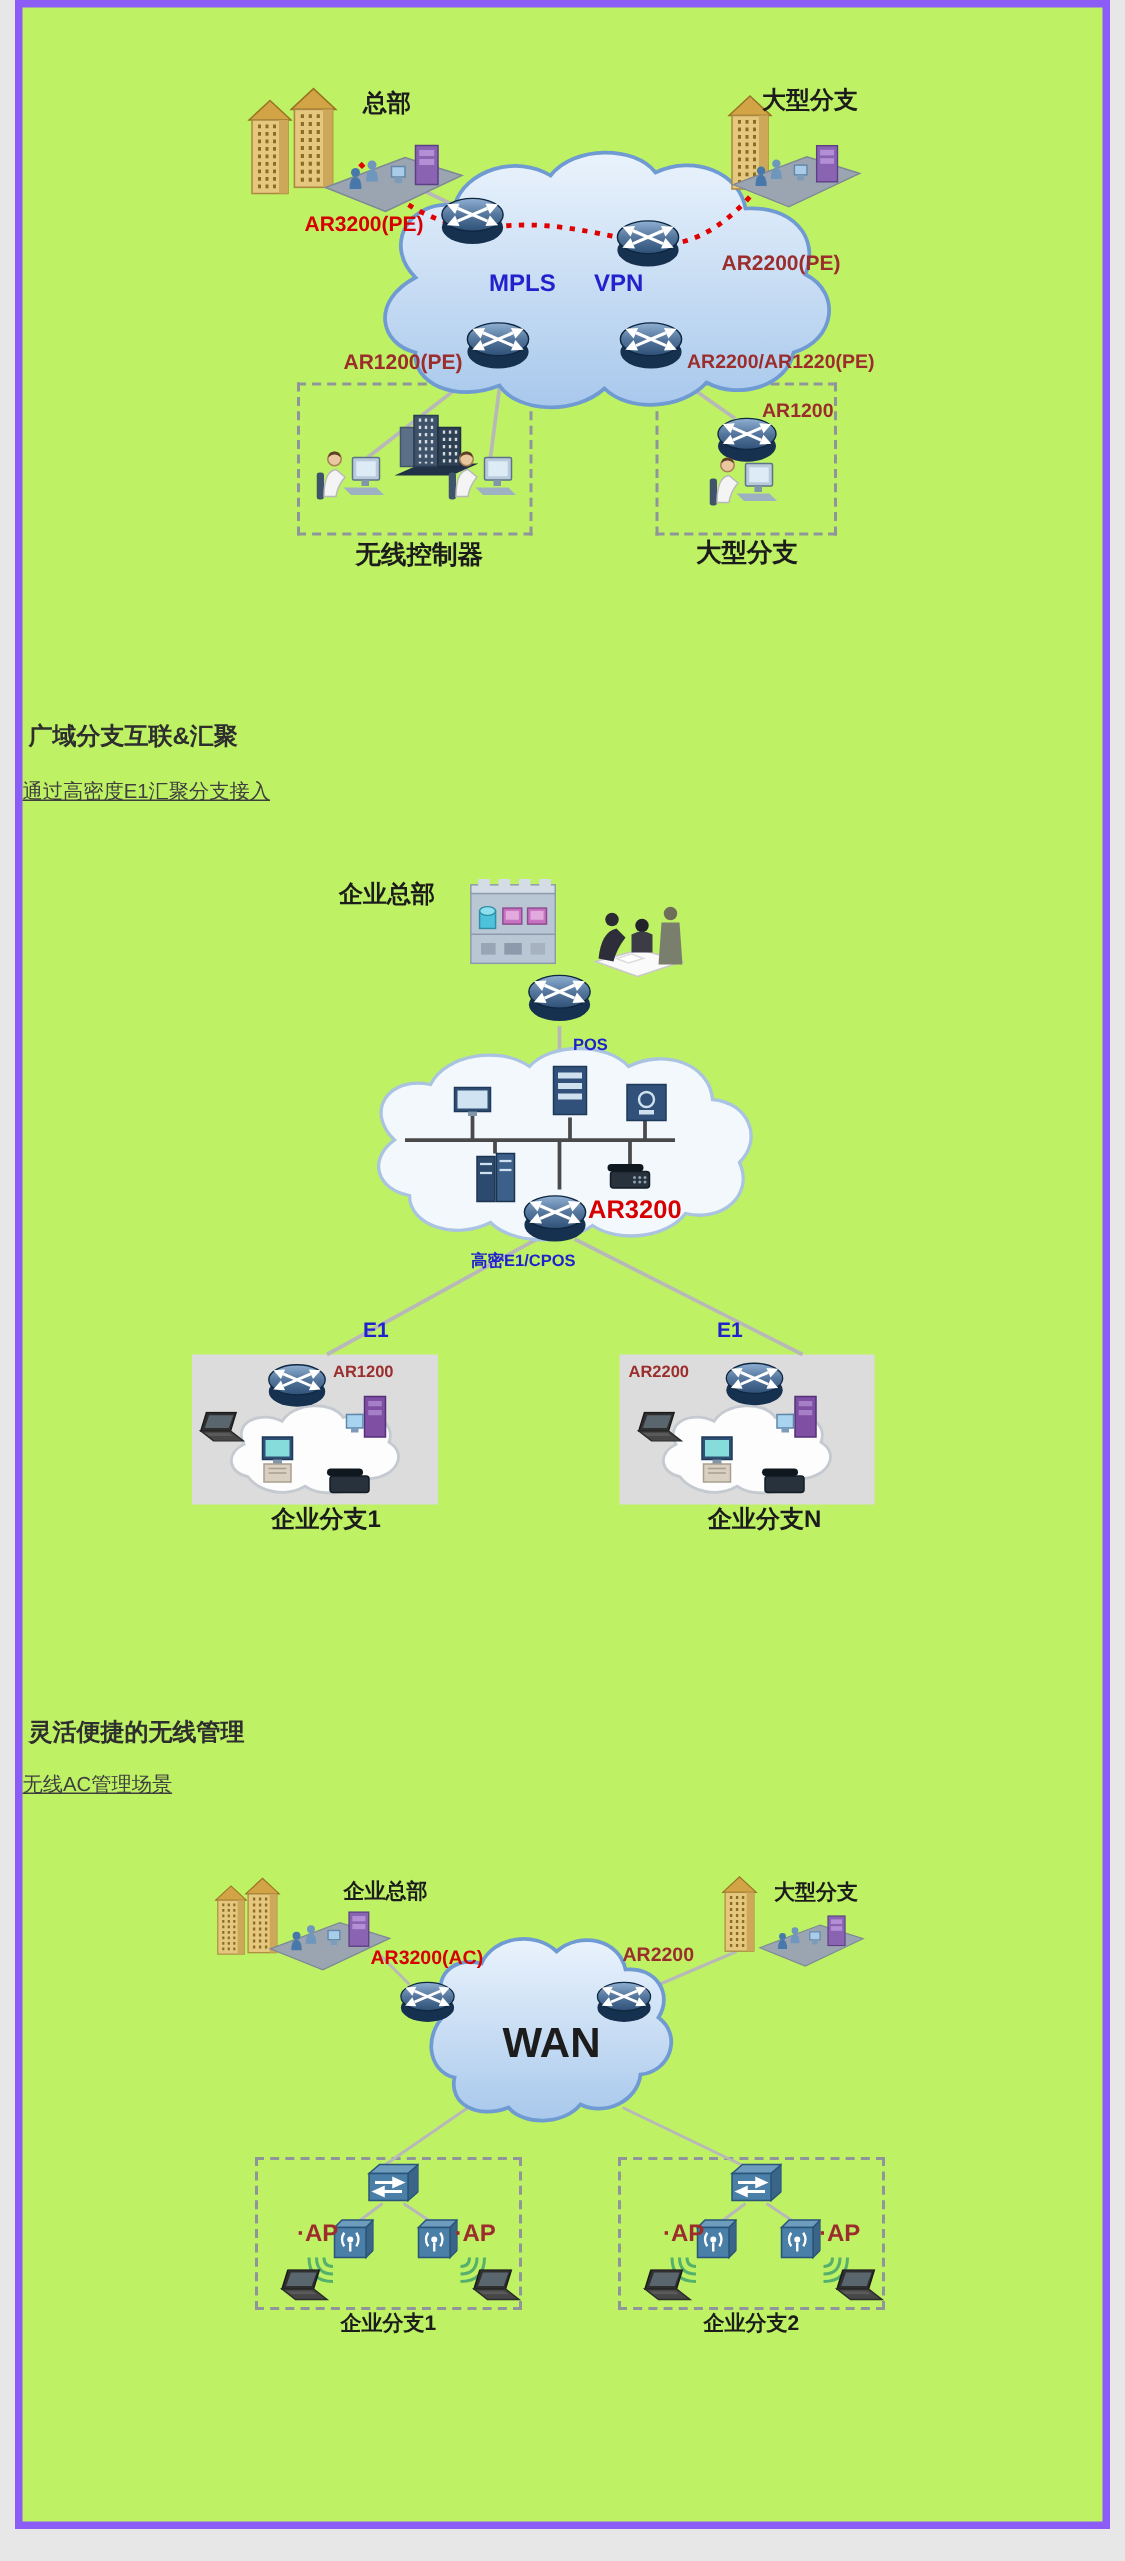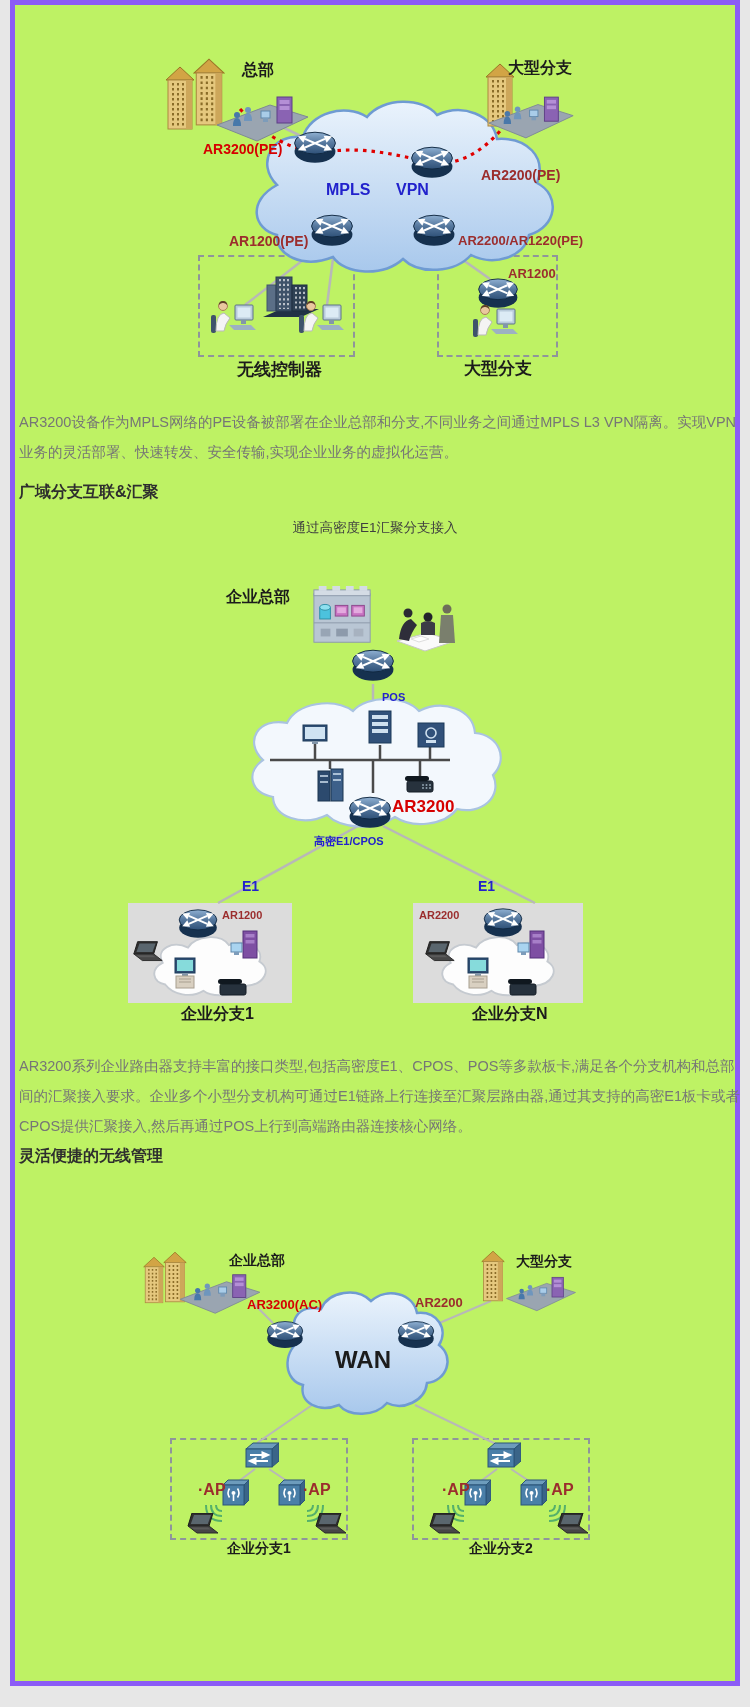--- a/index.html
+++ b/index.html
@@ -1,27 +1,27 @@
 <!DOCTYPE html>
 <html><head>
 <meta charset="utf-8">
 <style>
   * { margin:0; padding:0; box-sizing:border-box; }
   html,body { width:750px; }
   body { position:relative; height:1707px; background:#e7e7e7; font-family:"Liberation Sans","DejaVu Sans",sans-serif; }
   .card { position:absolute; left:10px; top:0; width:730px; height:1686px; background:#bef264; border:5px solid #8b5cf6; }
   .para { position:absolute; left:4px; width:722px; font-size:14.5px; line-height:30px; color:#767676; }
   .h2 { position:absolute; left:4px; font-size:16px; font-weight:bold; color:#2e2e2e; line-height:22px; }
-  .caption { position:absolute; left:0; width:100%; text-align:center; font-size:13.5px; color:#3f3f3f; }
+  .caption { position:absolute; left:0; width:100%; font-size:13.5px; color:#3f3f3f;text-decoration:underline; }
   .lbl { position:absolute; white-space:nowrap; font-weight:bold; line-height:1.15; }
   .black { color:#1c1c1c; }
   .red { color:#d60000; }
   .dred { color:#9b2d2d; }
   .blue { color:#2222cc; }
-  .s12{font-size:16px}.s13{font-size:13px}.s14{font-size:14px}.s15{font-size:11px}.s16{font-size:16px}.s17{font-size:17px}.s20{font-size:24px}
+  .s12{font-size:16px}.s13{font-size:13px}.s14{font-size:14px}.s15{font-size:11px}.s16{font-size:16px}.s17{font-size:17px}.s20{font-size:28px}
   .dsvg { position:absolute; left:0; }
   .dashbox { position:absolute; border:2px dashed #8f959b; }
   .z1{z-index:1}.z2{z-index:2}.z3{z-index:3}
 </style>
 </head>
 <body>
 
 <svg width="0" height="0" style="position:absolute" aria-hidden="true">
   <defs>
     <linearGradient id="grad-router" x1="0" y1="0" x2="0" y2="1">
@@ -219,21 +219,20 @@
   <div class="lbl red s14 z3" style="left:188px;top:136px">AR3200(PE)</div>
   <div class="lbl dred s14 z3" style="left:466px;top:162px">AR2200(PE)</div>
   <div class="lbl blue s16 z3" style="left:311px;top:176px">MPLS</div>
   <div class="lbl blue s16 z3" style="left:381px;top:176px">VPN</div>
   <div class="lbl dred s14 z3" style="left:214px;top:228px">AR1200(PE)</div>
   <div class="lbl dred s13 z3" style="left:443px;top:229px">AR2200/AR1220(PE)</div>
   <div class="lbl dred s13 z3" style="left:493px;top:262px">AR1200</div>
   <div class="lbl black s17 z3" style="left:222px;top:355px">无线控制器</div>
   <div class="lbl black s17 z3" style="left:449px;top:354px">大型分支</div>
 
-  <p class="para" style="top:402px">AR3200设备作为MPLS网络的PE设备被部署在企业总部和分支,不同业务之间通过MPLS L3 VPN隔离。实现VPN业务的灵活部署、快速转发、安全传输,实现企业业务的虚拟化运营。</p>
   <div class="h2" style="top:476px">广域分支互联&amp;汇聚</div>
   <div class="caption" style="top:514px">通过高密度E1汇聚分支接入</div>
 
   <svg class="dsvg z2" style="top:540px" width="730" height="480" viewBox="0 0 730 480">
     <rect x="113" y="358" width="164" height="100" fill="#dcdcdc"></rect>
     <rect x="398" y="358" width="170" height="100" fill="#dcdcdc"></rect>
     <g stroke="#b8b8b8" stroke-width="2.5">
       <line x1="358" y1="139" x2="358" y2="213"></line>
       <line x1="343" y1="281" x2="203" y2="358"></line>
       <line x1="368" y1="281" x2="520" y2="358"></line>
@@ -340,22 +339,22 @@
   <div class="lbl blue s15 z3" style="left:367px;top:686px">POS</div>
   <div class="lbl red s17 z3" style="left:377px;top:792px">AR3200</div>
   <div class="lbl blue s15 z3" style="left:299px;top:830px">高密E1/CPOS</div>
   <div class="lbl blue s14 z3" style="left:227px;top:873px">E1</div>
   <div class="lbl blue s14 z3" style="left:463px;top:873px">E1</div>
   <div class="lbl dred s15 z3" style="left:207px;top:904px">AR1200</div>
   <div class="lbl dred s15 z3" style="left:404px;top:904px">AR2200</div>
   <div class="lbl black s16 z3" style="left:166px;top:1000px">企业分支1</div>
   <div class="lbl black s16 z3" style="left:457px;top:1000px">企业分支N</div>
 
-  <p class="para" style="top:1046px">AR3200系列企业路由器支持丰富的接口类型,包括高密度E1、CPOS、POS等多款板卡,满足各个分支机构和总部间的汇聚接入要求。企业多个小型分支机构可通过E1链路上行连接至汇聚层路由器,通过其支持的高密E1板卡或者CPOS提供汇聚接入,然后再通过POS上行到高端路由器连接核心网络。</p>
   <div class="h2" style="top:1140px">灵活便捷的无线管理</div>
+  <div class="caption" style="top:1176px">无线AC管理场景</div>
 
   <div class="dashbox z1" style="left:155px;top:1433px;width:178px;height:102px"></div>
   <div class="dashbox z1" style="left:397px;top:1433px;width:178px;height:102px"></div>
 
   <svg class="dsvg z2" style="top:1240px" width="730" height="300" viewBox="0 0 730 300">
     <g stroke="#b8b8b8" stroke-width="2">
       <line x1="238" y1="58" x2="258" y2="78"></line>
       <line x1="415" y1="82" x2="476" y2="56"></line>
       <line x1="300" y1="158" x2="242" y2="198"></line>
       <line x1="400" y1="160" x2="483" y2="200"></line>

